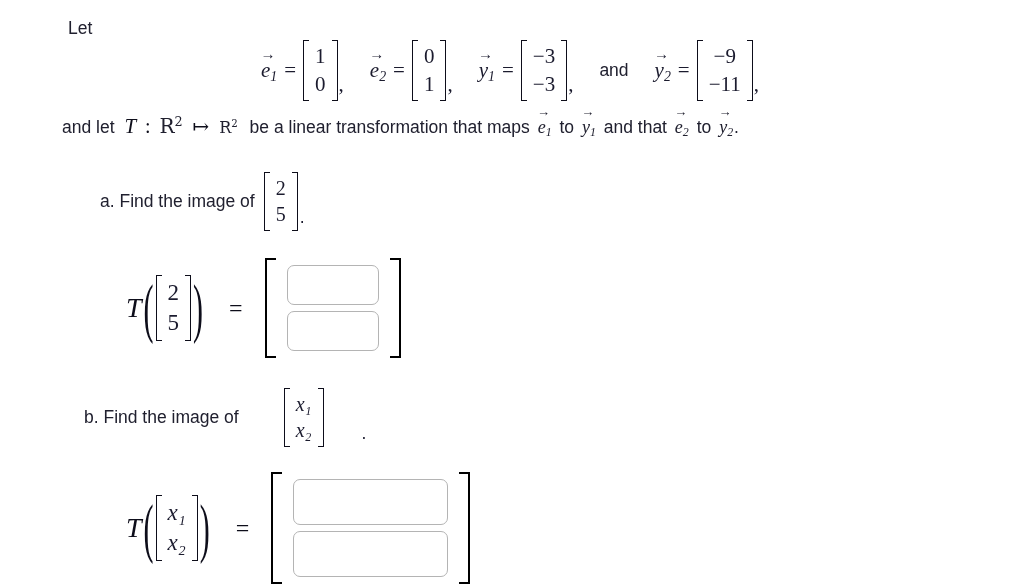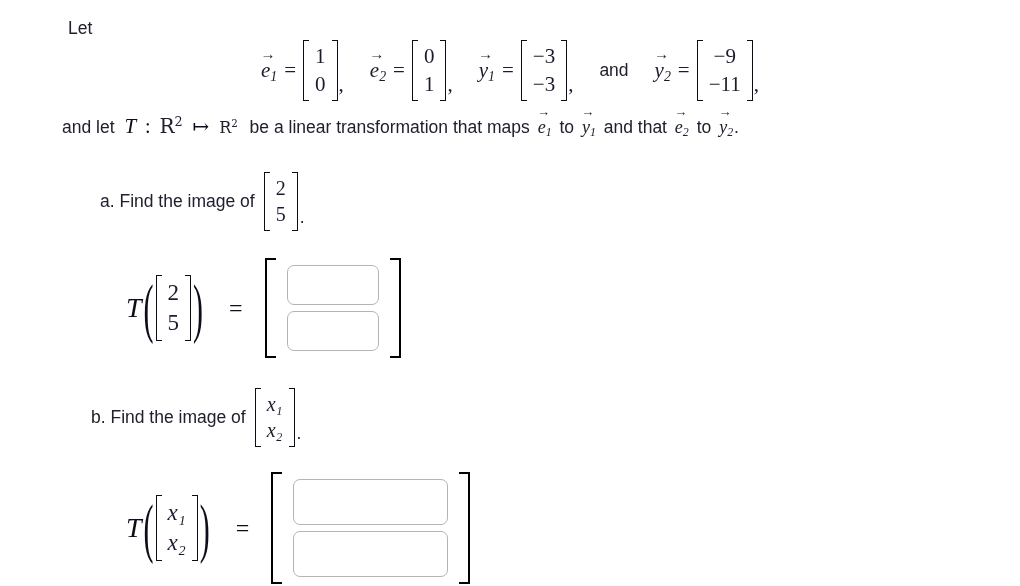--- a/index.html
+++ b/index.html
@@ -36,21 +36,21 @@
   }
 
   
   .blk { position: absolute; }
 
   #let-line      { left: 68px;  top: 17px; }
   #def-row       { left: 0;     top: 40px; width: 1020px; display: flex; justify-content: center; }
   #transform-line{ left: 62px;  top: 112px; }
   #part-a-q      { left: 100px; top: 172px; }
   #part-a-ans    { left: 126px; top: 258px; }
-  #part-b-q      { left: 91px; top: 388px; }
+  #part-b-q      { left: 84px; top: 388px; gap: 36px; }
   #part-b-ans    { left: 126px; top: 472px; }
 
   
   .row { display: flex; align-items: center; }
 
   .vec-name {
     font-family: "Liberation Serif", "DejaVu Serif", serif;
     font-style: italic;
     font-size: 21px;
     position: relative;

